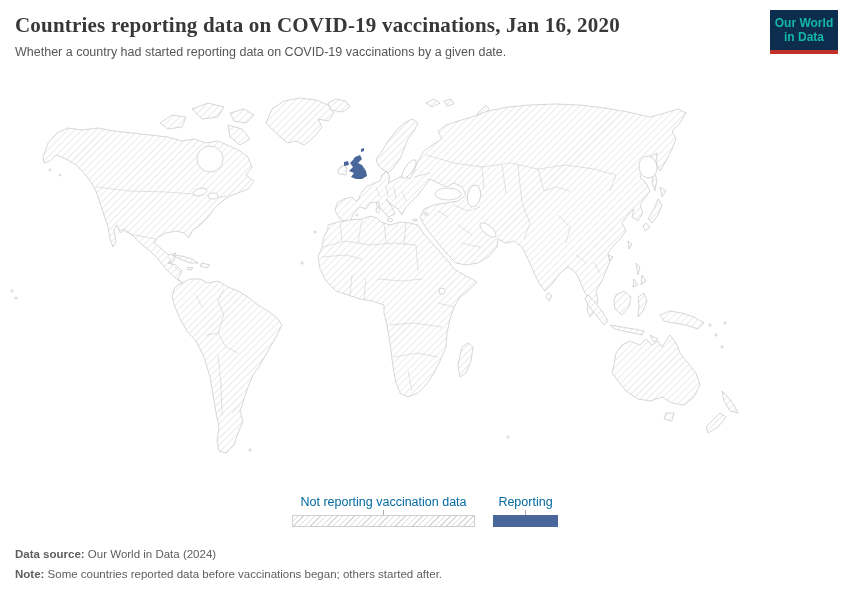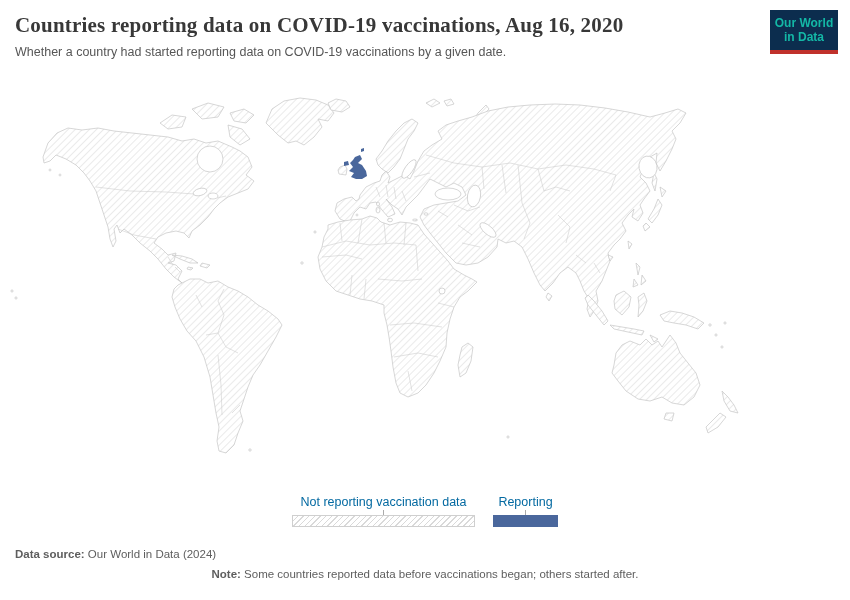--- a/index.html
+++ b/index.html
@@ -20,31 +20,31 @@
   .map-wrap{position:absolute;left:10px;top:95px;width:830px;height:395px;}
   .legend{position:absolute;left:0;top:494px;width:850px;height:40px;}
   .legend-label{position:absolute;top:0;height:17px;line-height:17px;font-size:12.5px;
         color:#0369a1;text-align:center;white-space:nowrap;}
   .legend-tick{position:absolute;top:16px;width:1px;height:5px;background:#aaa;}
   .legend-swatch{position:absolute;top:21px;height:12px;}
   .swatch-hatched{background:repeating-linear-gradient(135deg,#ffffff 0 3px,var(--hatch) 3px 4px);
         border:1px solid #cfcfcf;}
   .swatch-solid{background:var(--blue);}
   .footer{position:absolute;left:15px;right:15px;top:548px;font-size:11.5px;color:var(--txt-foot);}
-  .footer-row{display:flex;justify-content:space-between;margin-bottom:8px;flex-direction:column;}
+  .footer-row{display:flex;justify-content:space-between;margin-bottom:8px;}
   .footer b{font-weight:700;}
   .note-row{margin-top:0;align-items:center;}
 </style>
 </head>
 <body>
 
 <div class="frame">
 
   <div class="titles">
-    <h1 class="chart-title">Countries reporting data on COVID-19 vaccinations, Aug 16, 2020</h1>
+    <h1 class="chart-title">Countries reporting data on COVID-19 vaccinations, Jan 16, 2020</h1>
     <p class="chart-subtitle">Whether a country had started reporting data on COVID-19 vaccinations by a given date.</p>
   </div>
 
   <div class="logo">
     <span>Our World</span>
     <span>in Data</span>
   </div>
 
   <div class="map-wrap">
     <svg width="830" height="395" viewBox="0 0 830 395" xmlns="http://www.w3.org/2000/svg">

